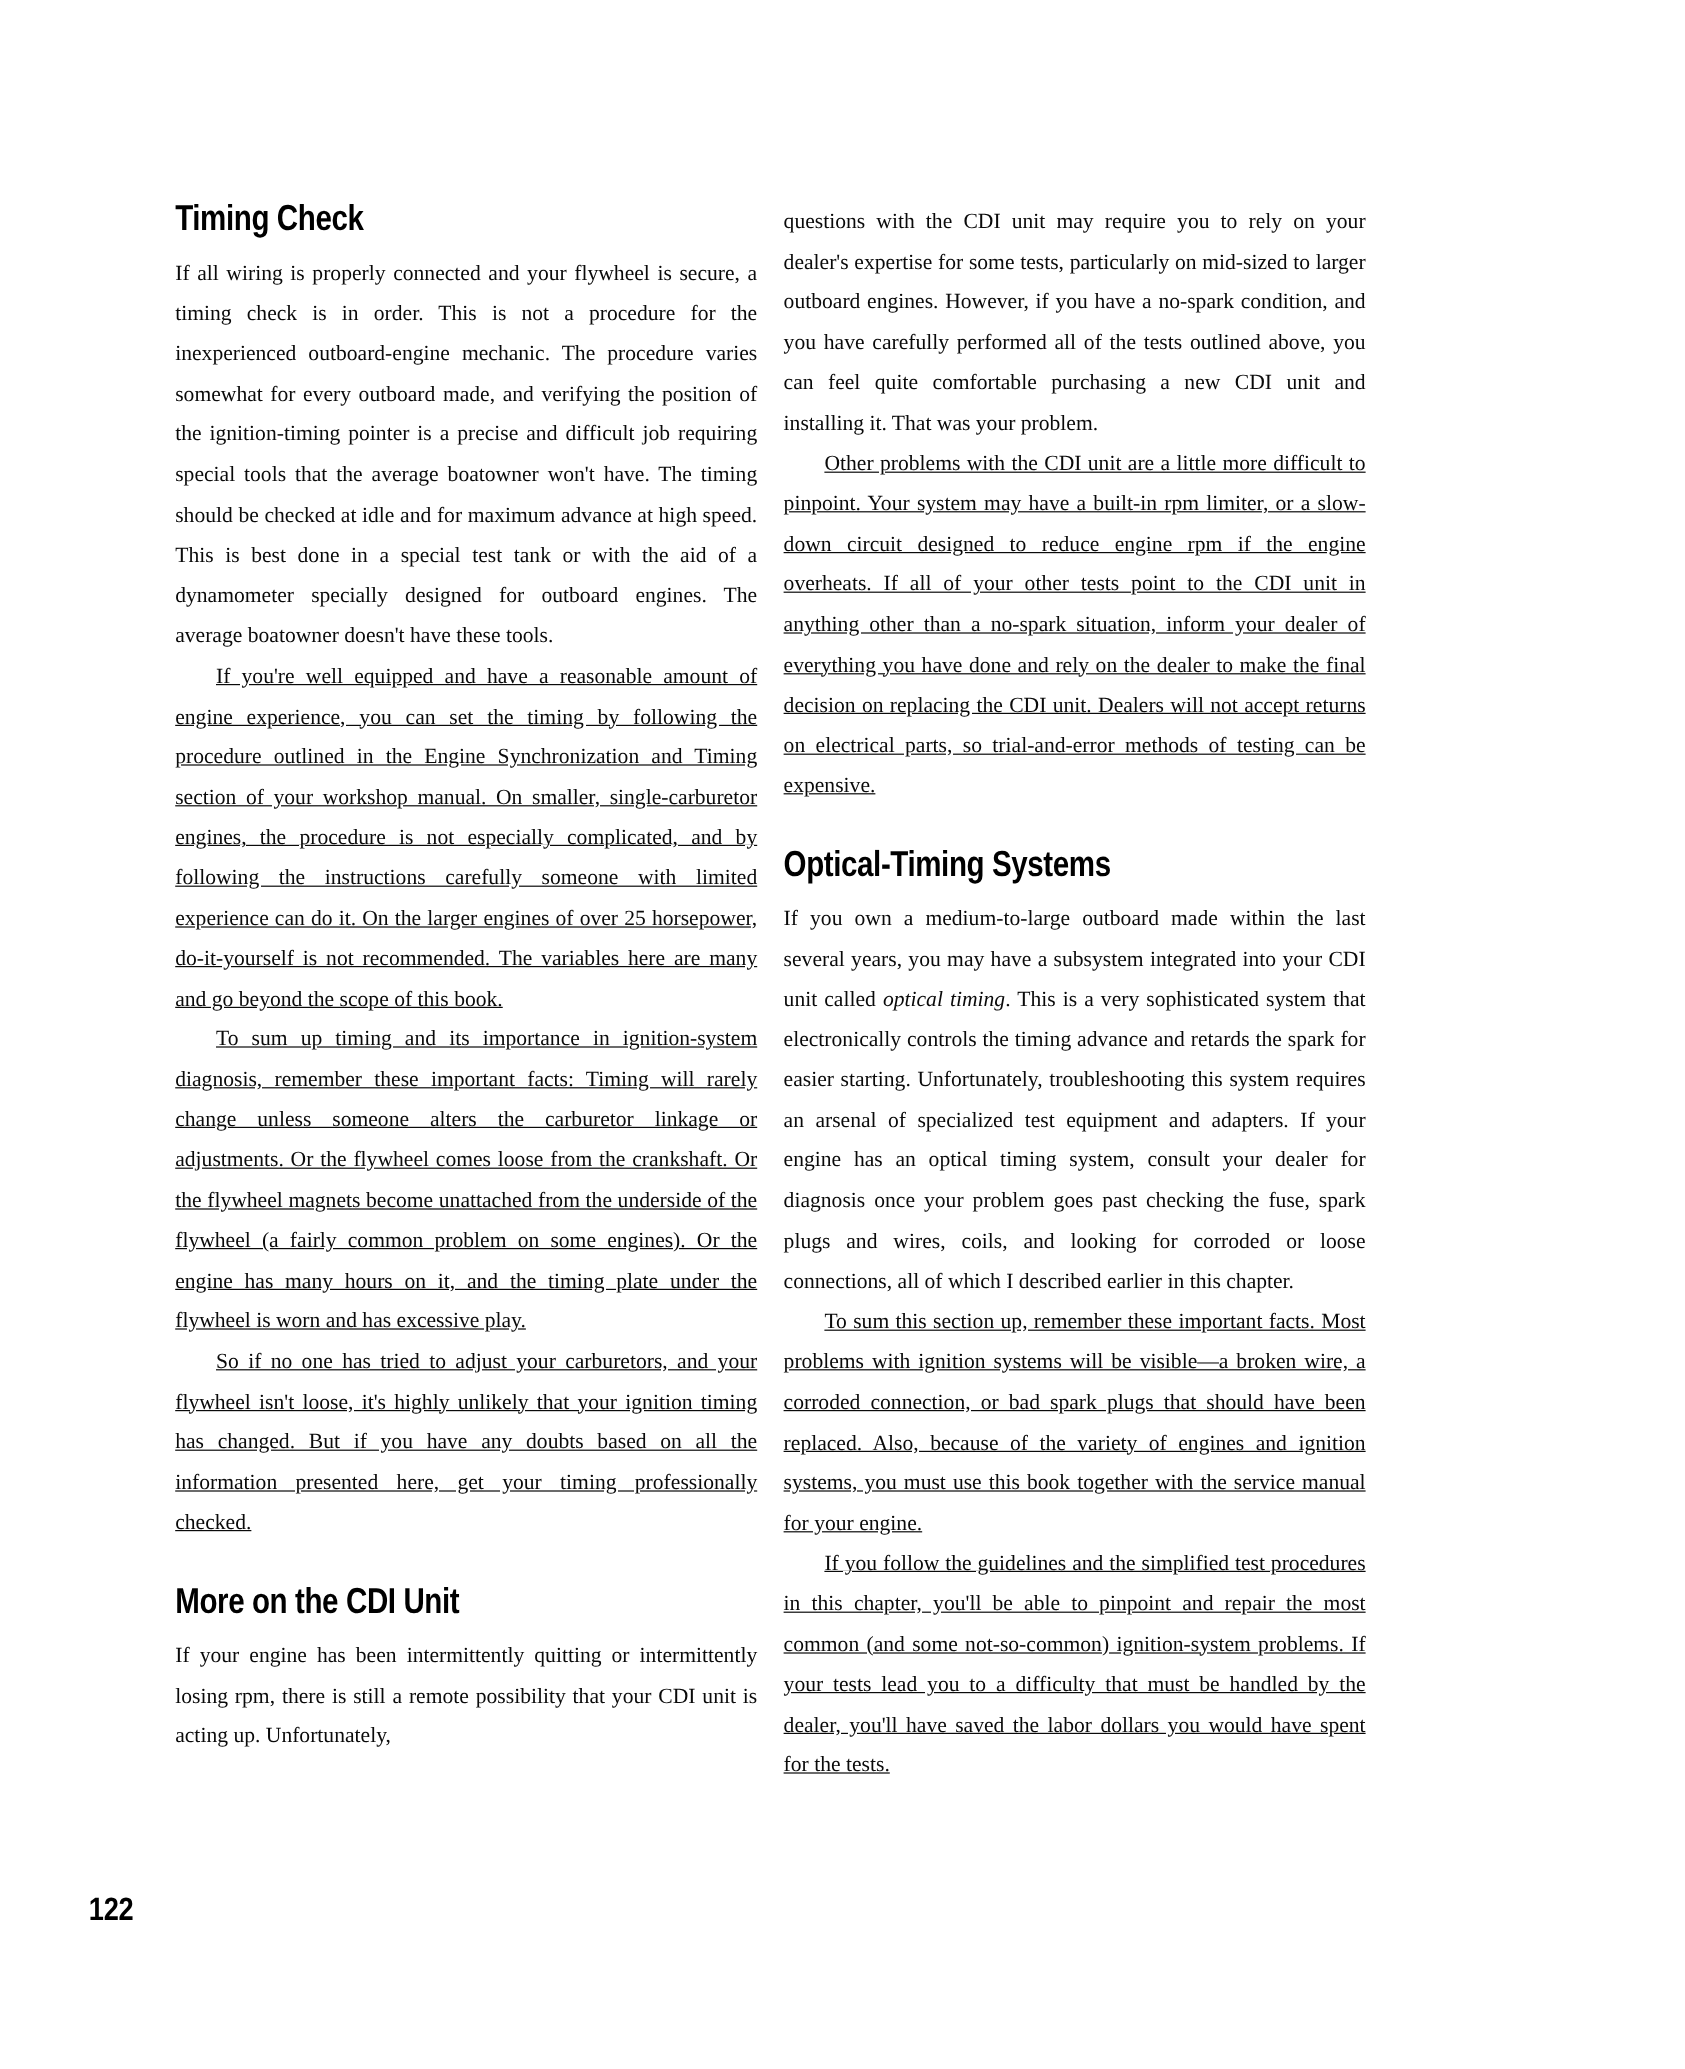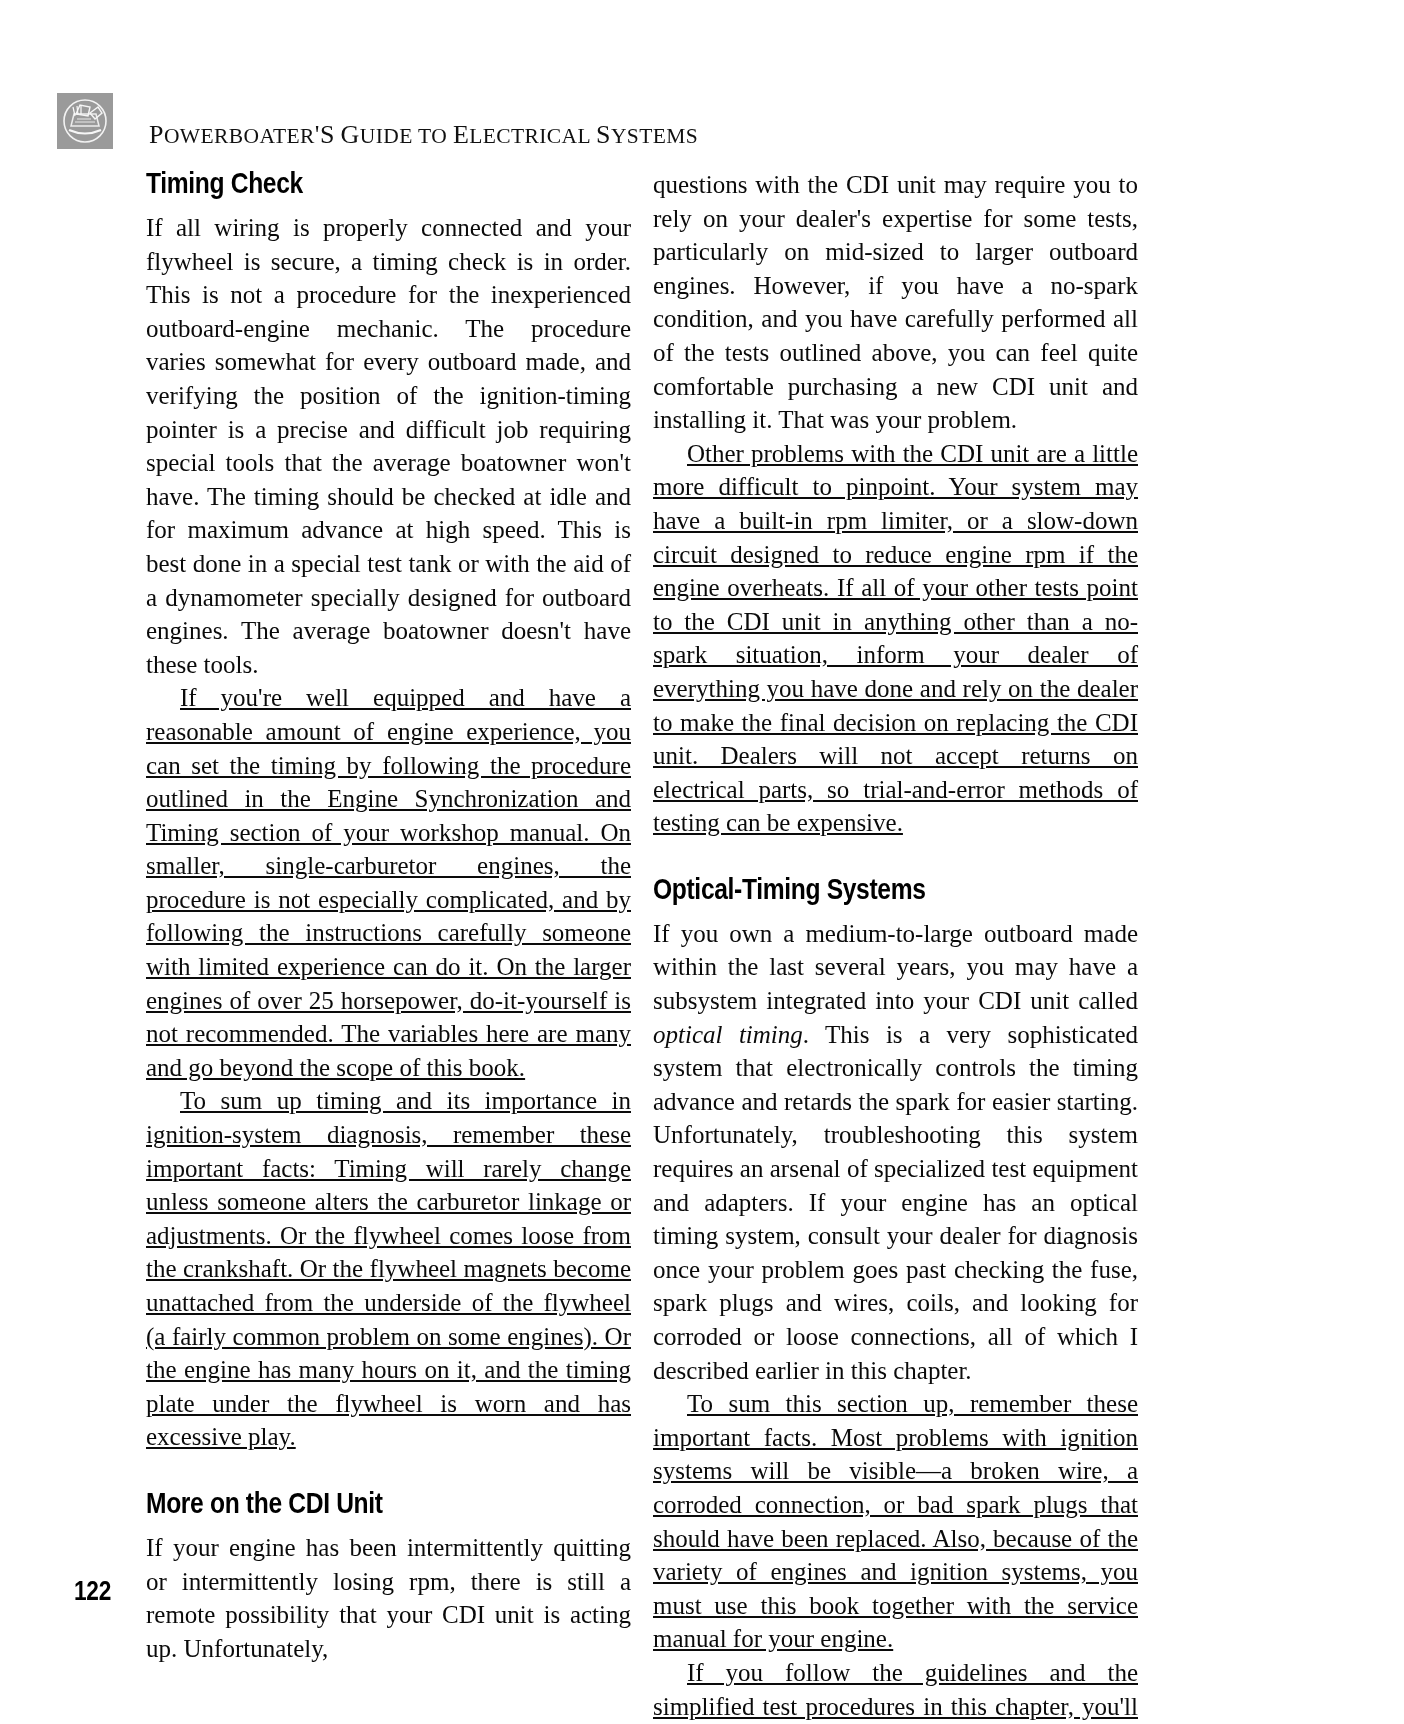--- a/index.html
+++ b/index.html
@@ -68,21 +68,21 @@
     color: #000000;
     margin: 0 0 13px 0;
     transform: scaleX(0.82);
     transform-origin: left center;
     white-space: nowrap;
   }
   h2.sect.spaced { margin-top: 34px; }
 
   p.body {
     font-family: "Liberation Serif", "DejaVu Serif", serif;
-    font-size: 25px;
+    font-size: 18px;
     line-height: 33.6px;
     color: #0a0a0a;
     margin: 0;
     text-align: justify;
     text-justify: inter-word;
     hyphens: manual;
   }
   p.body + p.body { text-indent: 34px; text-decoration: underline; }
   p.body.noindent { text-indent: 0; }
   i.term { }
@@ -99,40 +99,27 @@
     color: #000000;
     transform: scaleX(0.84);
     transform-origin: left center;
   }
 </style>
 </head>
 <body>
 
 <div class="page">
 
-  <div class="header-row">
-    <div class="logo-mark">
-      <svg viewBox="0 0 56 56" aria-hidden="true">
-        <circle cx="28" cy="28" r="21" fill="none" stroke="#f2f2f2" stroke-width="1.6"></circle>
-        <path d="M12 37 q16 7 32 0" fill="none" stroke="#f7f7f7" stroke-width="2.2"></path>
-        <path d="M14 33 h28 l-3 -12 h-22 z" fill="none" stroke="#ededed" stroke-width="1.5"></path>
-        <path d="M19 21 l4 -9 l10 2 l-2 9 z" fill="none" stroke="#f5f5f5" stroke-width="1.4"></path>
-        <path d="M33 20 l8 -6 l4 6 l-7 6 z" fill="none" stroke="#f5f5f5" stroke-width="1.4"></path>
-        <path d="M16 14 l2 9 M20 13 l1 9 M24 12 l0 9" stroke="#fafafa" stroke-width="1.2" fill="none"></path>
-        <path d="M18 29 h20 M20 26 h14" stroke="#e8e8e8" stroke-width="1.1" fill="none"></path>
-      </svg>
-    </div>
-    <div class="running-head"><span class="cap">P</span>OWERBOATER<span class="cap">'S</span> <span class="cap">G</span>UIDE TO <span class="cap">E</span>LECTRICAL <span class="cap">S</span>YSTEMS</div>
-  </div>
 
   <div class="col col-left">
     <h2 class="sect">Timing Check</h2>
     <p class="body noindent">If all wiring is properly connected and your flywheel is secure, a timing check is in order. This is not a procedure for the inexperienced outboard-engine mechanic. The procedure varies somewhat for every outboard made, and verifying the position of the ignition-timing pointer is a precise and difficult job requiring special tools that the average boatowner won't have. The timing should be checked at idle and for maximum advance at high speed. This is best done in a special test tank or with the aid of a dynamometer specially designed for outboard engines. The average boatowner doesn't have these tools.</p>
     <p class="body">If you're well equipped and have a reasonable amount of engine experience, you can set the timing by following the procedure outlined in the Engine Synchronization and Timing section of your workshop manual. On smaller, single-carburetor engines, the procedure is not especially complicated, and by following the instructions carefully someone with limited experience can do it. On the larger engines of over 25 horsepower, do-it-yourself is not recommended. The variables here are many and go beyond the scope of this book.</p>
     <p class="body">To sum up timing and its importance in ignition-system diagnosis, remember these important facts: Timing will rarely change unless someone alters the carburetor linkage or adjustments. Or the flywheel comes loose from the crankshaft. Or the flywheel magnets become unattached from the underside of the flywheel (a fairly common problem on some engines). Or the engine has many hours on it, and the timing plate under the flywheel is worn and has excessive play.</p>
+    <p class="body">So if no one has tried to adjust your carburetors, and your flywheel isn't loose, it's highly unlikely that your ignition timing has changed. But if you have any doubts based on all the information presented here, get your timing professionally checked.</p>
 
     <h2 class="sect spaced">More on the CDI Unit</h2>
     <p class="body noindent">If your engine has been intermittently quitting or intermittently losing rpm, there is still a remote possibility that your CDI unit is acting up. Unfortunately,</p>
   </div>
 
   <div class="col col-right">
     <p class="body noindent">questions with the CDI unit may require you to rely on your dealer's expertise for some tests, particularly on mid-sized to larger outboard engines. However, if you have a no-spark condition, and you have carefully performed all of the tests outlined above, you can feel quite comfortable purchasing a new CDI unit and installing it. That was your problem.</p>
     <p class="body">Other problems with the CDI unit are a little more difficult to pinpoint. Your system may have a built-in rpm limiter, or a slow-down circuit designed to reduce engine rpm if the engine overheats. If all of your other tests point to the CDI unit in anything other than a no-spark situation, inform your dealer of everything you have done and rely on the dealer to make the final decision on replacing the CDI unit. Dealers will not accept returns on electrical parts, so trial-and-error methods of testing can be expensive.</p>
 
     <h2 class="sect spaced">Optical-Timing Systems</h2>

